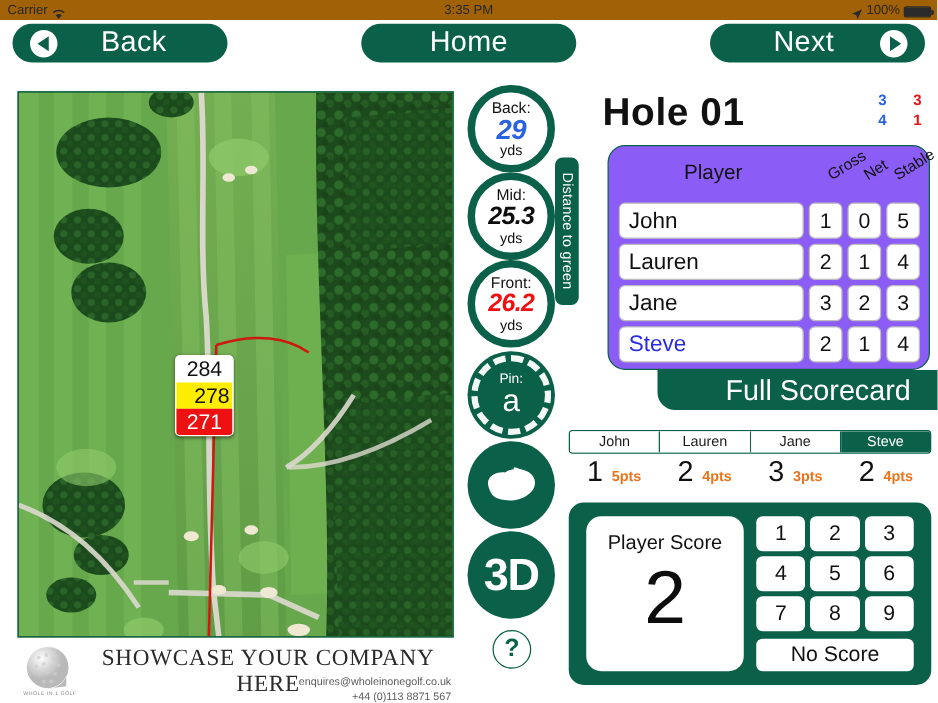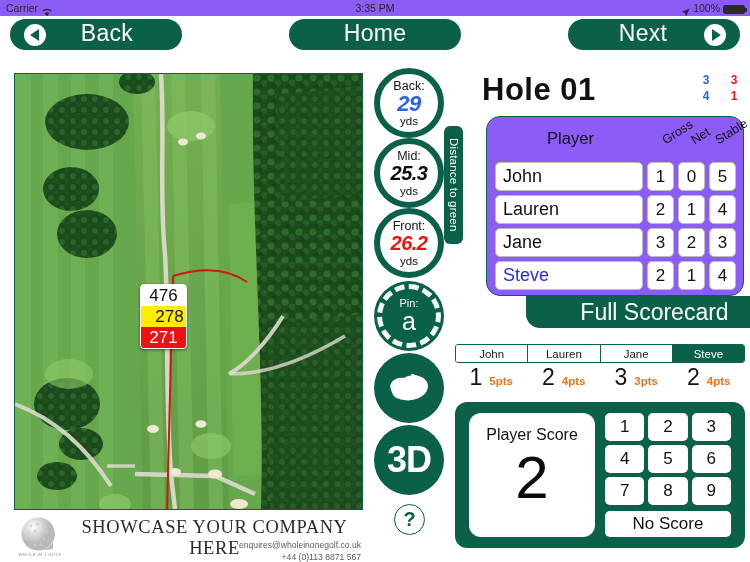--- a/index.html
+++ b/index.html
@@ -7,21 +7,21 @@
     width: 750px; height: 562px;
     background: #ffffff;
     font-family: "Liberation Sans", sans-serif;
     overflow: hidden;
   }
   #app { position: relative; width: 750px; height: 562px; }
 
   
   .statusbar {
     position: absolute; top: 0; left: 0; width: 750px; height: 16px;
-    background: #8b5cf6; color: #262626;
+    background: #a16207; color: #262626;
     font-size: 10.5px; line-height: 16px;
   }
   .sb-left  { position: absolute; left: 6px;  top: 0; display: flex; align-items: center; gap: 4px; }
   .sb-mid   { position: absolute; left: 0; width: 750px; text-align: center; top: 0; font-size: 10.5px; }
   .sb-right { position: absolute; right: 5px; top: 0; display: flex; align-items: center; gap: 3px; }
   .wifi-ico { display:inline-block; width: 10px; height: 9px; position: relative; top: 1px; }
   .loc-ico  { display:inline-block; width: 9px; height: 9px; position: relative; top: 1px; }
   .batt {
     display: inline-block; width: 22px; height: 9px;
     border: 1px solid #2a2a2a; border-radius: 2px; position: relative; top: 1px;
@@ -370,21 +370,21 @@
       <ellipse cx="100" cy="430" rx="16" ry="10" fill="#8dc96a" opacity=".7"></ellipse>
       <ellipse cx="196" cy="372" rx="20" ry="13" fill="#8dc96a" opacity=".65"></ellipse>
       <ellipse cx="54" cy="300" rx="24" ry="15" fill="#8dc96a" opacity=".6"></ellipse>
 
       <path d="M158 202 C 190 192 215 196 232 208" stroke="#cc1a11" stroke-width="2" fill="none"></path>
       <path d="M158 202 L 152 440" stroke="#cc1a11" stroke-width="2" fill="none"></path>
       <rect x="148" y="260" width="8" height="4" fill="#d42a1e" opacity=".85"></rect>
     </svg>
 
     <div class="marker">
-      <div class="m-white">476</div>
+      <div class="m-white">284</div>
       <div class="m-yellow">278</div>
       <div class="m-red">271</div>
     </div>
   </div>
 
   <div class="banner">
     <svg class="ball" viewBox="0 0 36 36">
       <defs>
         <radialGradient id="bg1" cx="35%" cy="28%">
           <stop offset="0" stop-color="#fdfdfd"></stop>

